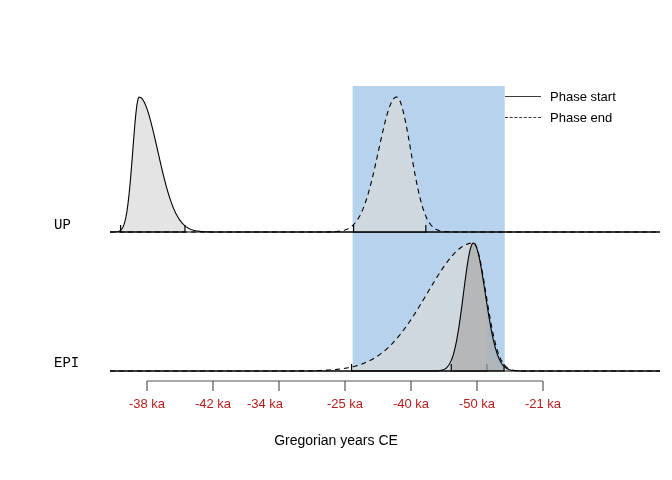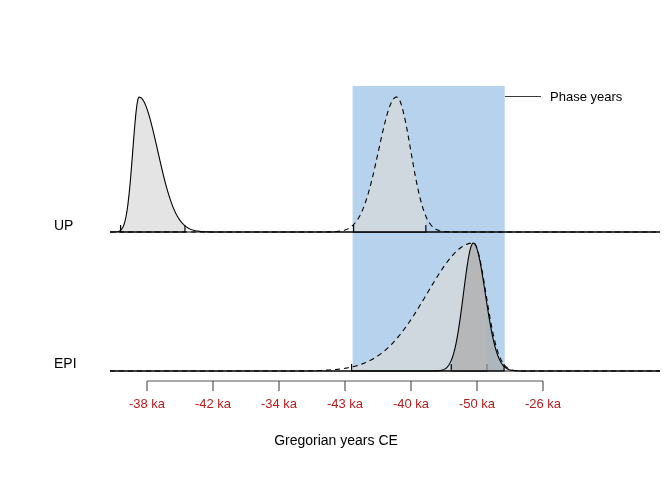--- a/index.html
+++ b/index.html
@@ -20,20 +20,21 @@
     height: 480px;
     background: #ffffff;
   }
   .row-label {
     position: absolute;
     font-size: 14px;
     line-height: 16px;
     color: #000000;
     white-space: nowrap;
     text-align: right;
+    font-family: Liberation Mono, monospace;
   }
   #label-up   { left: 54px; top: 217px; }
   #label-epi  { left: 54px; top: 355px; }
 
   #axis-title {
     position: absolute;
     left: 0;
     top: 432px;
     width: 672px;
     text-align: center;
@@ -115,30 +116,36 @@
       <line x1="411" y1="381" x2="411" y2="391" stroke="#555555" stroke-width="1.2"></line>
       <line x1="477" y1="381" x2="477" y2="391" stroke="#555555" stroke-width="1.2"></line>
       <line x1="543" y1="381" x2="543" y2="391" stroke="#555555" stroke-width="1.2"></line>
     </svg>
 
   <div class="row-label" id="label-up">UP</div>
   <div class="row-label" id="label-epi">EPI</div>
 
   <div class="tick-label" id="tick-0" style="left:147px">-38 ka</div>
   <div class="tick-label" id="tick-1" style="left:213px">-42 ka</div>
-  <div class="tick-label" id="tick-2" style="left:279px">-34 ka</div>
-  <div class="tick-label" id="tick-3" style="left:345px">-43 ka</div>
+  <div class="tick-label" id="tick-2" style="left:265px">-34 ka</div>
+  <div class="tick-label" id="tick-3" style="left:345px">-25 ka</div>
   <div class="tick-label" id="tick-4" style="left:411px">-40 ka</div>
   <div class="tick-label" id="tick-5" style="left:477px">-50 ka</div>
-  <div class="tick-label" id="tick-6" style="left:543px">-26 ka</div>
+  <div class="tick-label" id="tick-6" style="left:543px">-21 ka</div>
 
   <div id="axis-title">Gregorian years CE</div>
 
   <div id="legend">
     <div class="legend-row">
       <span class="legend-key">
         <span class="ln"></span>
       </span>
-      <span class="legend-text">Phase years</span>
+      <span class="legend-text">Phase start</span>
+    </div>
+    <div class="legend-row">
+      <span class="legend-key">
+        <span class="ln dash"></span>
+      </span>
+      <span class="legend-text">Phase end</span>
     </div>
   </div>
 
 </div>
 
 </body></html>

